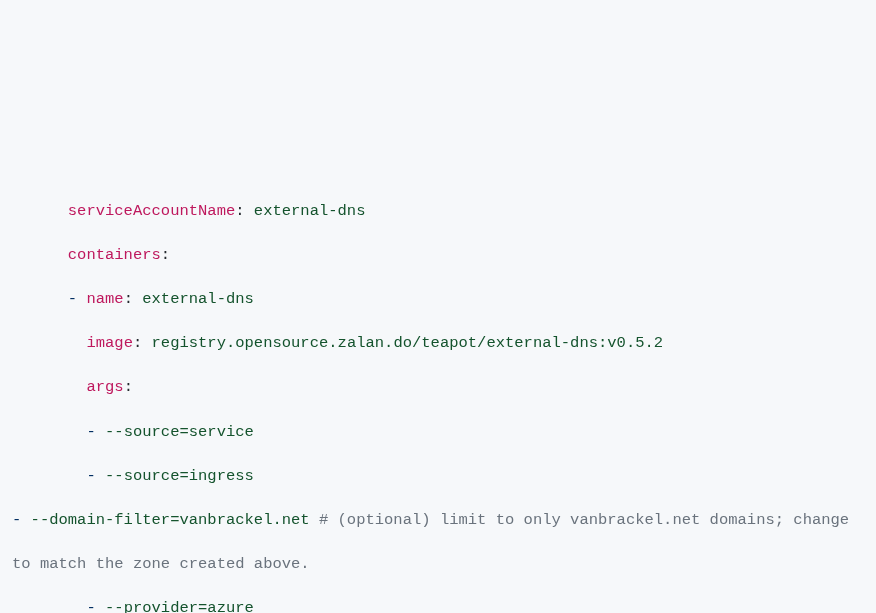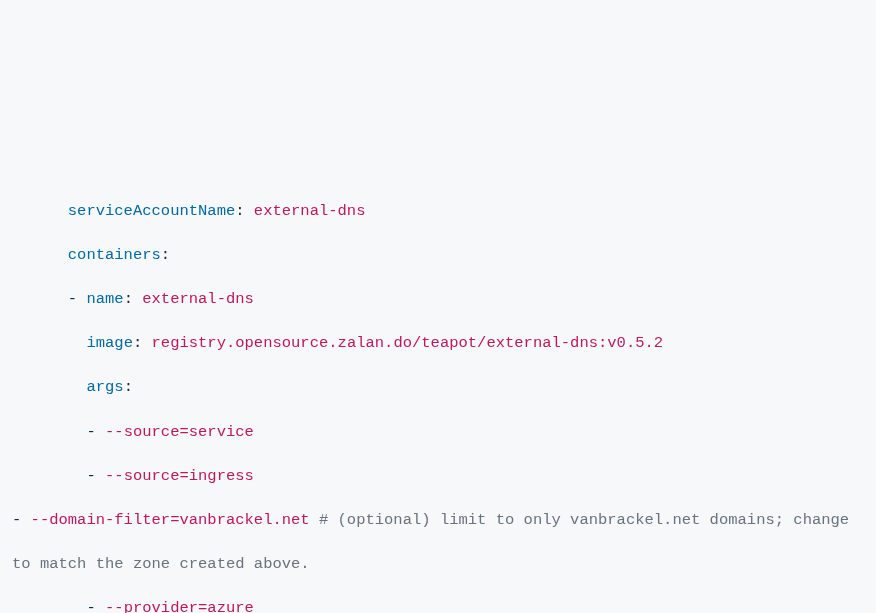--- a/index.html
+++ b/index.html
@@ -12,24 +12,24 @@
       font-size: 15.5px;
       line-height: 2.85;
       background-color: #f6f8fa;
       color: #24292e;
       padding: 12px 0 12px 12px;
       white-space: pre-wrap;
       word-wrap: break-word;
       width: 876px;
     }
     .key {
-      color: #0369a1;
+      color: #be185d;
     }
     .val {
-      color: #be185d;
+      color: #14532d;
     }
     .dash {
       color: #032f62;
     }
     .comment {
       color: #6a737d;
     }
     .line {
       display: block;
     }

